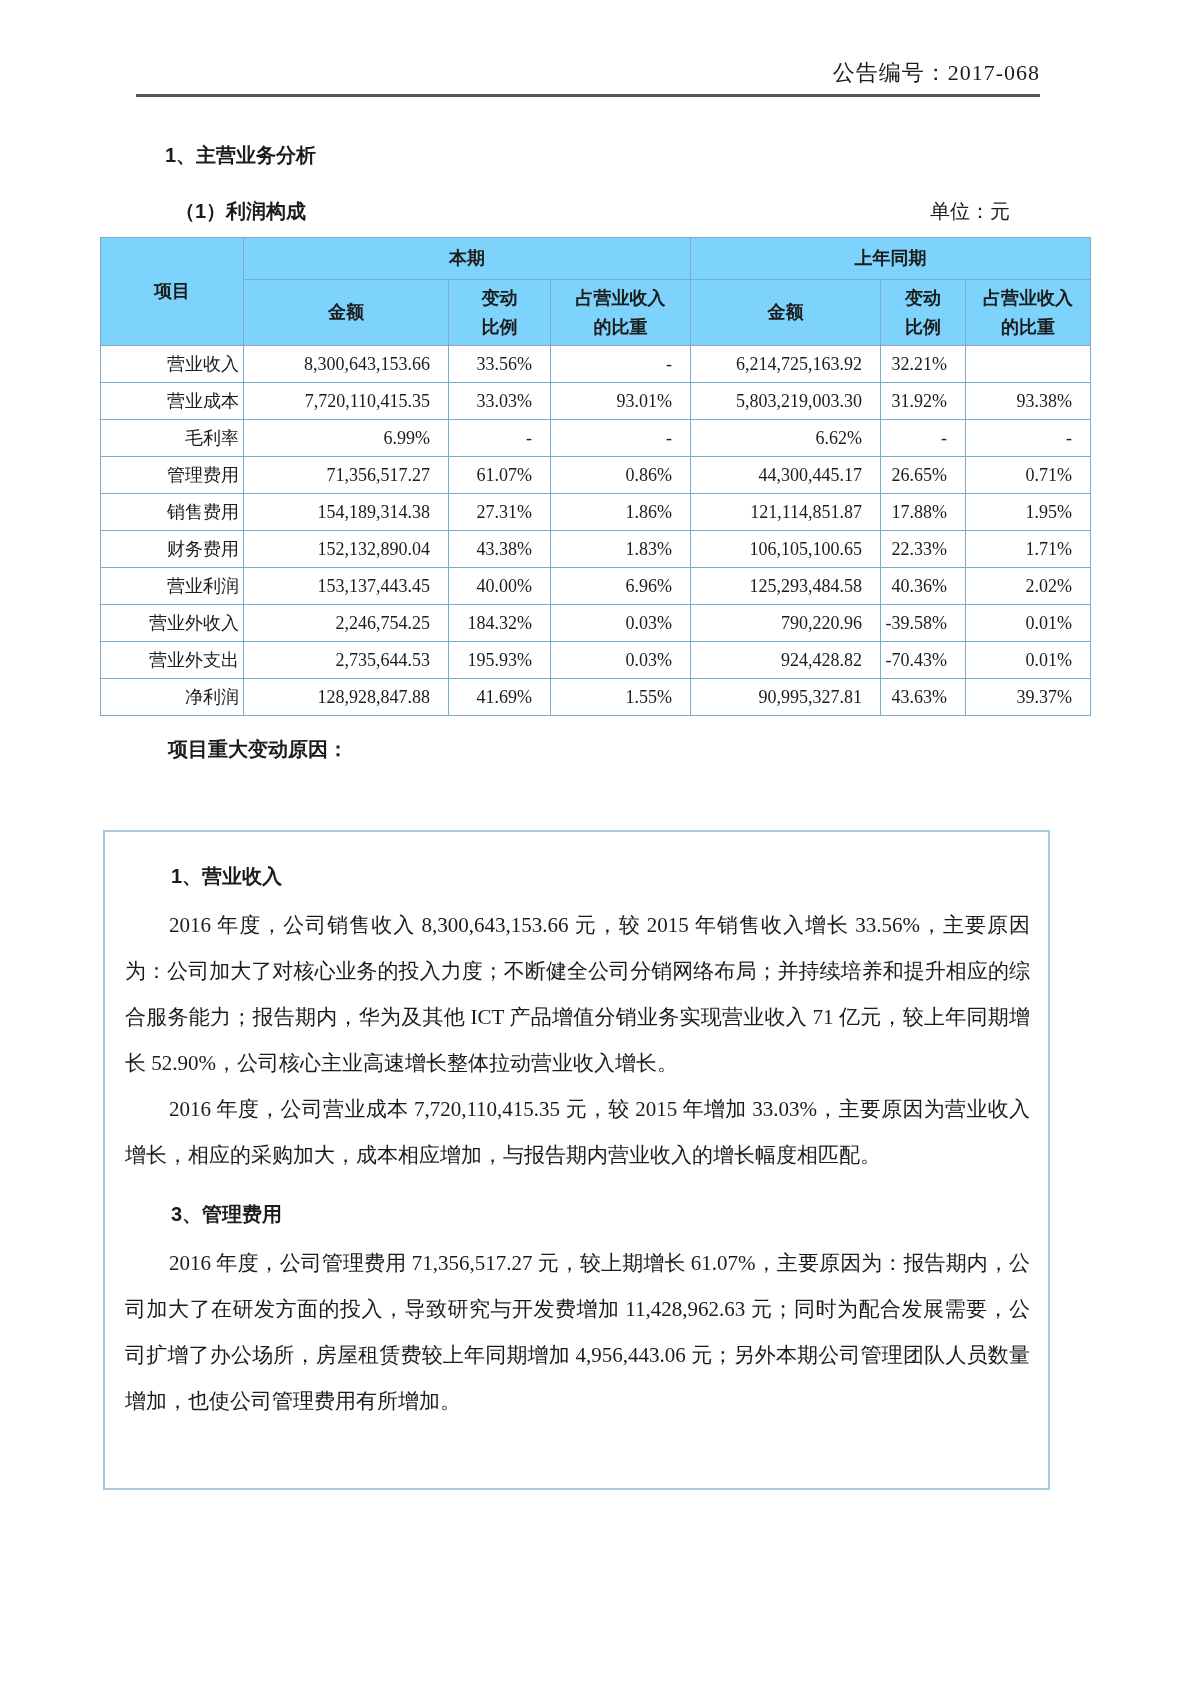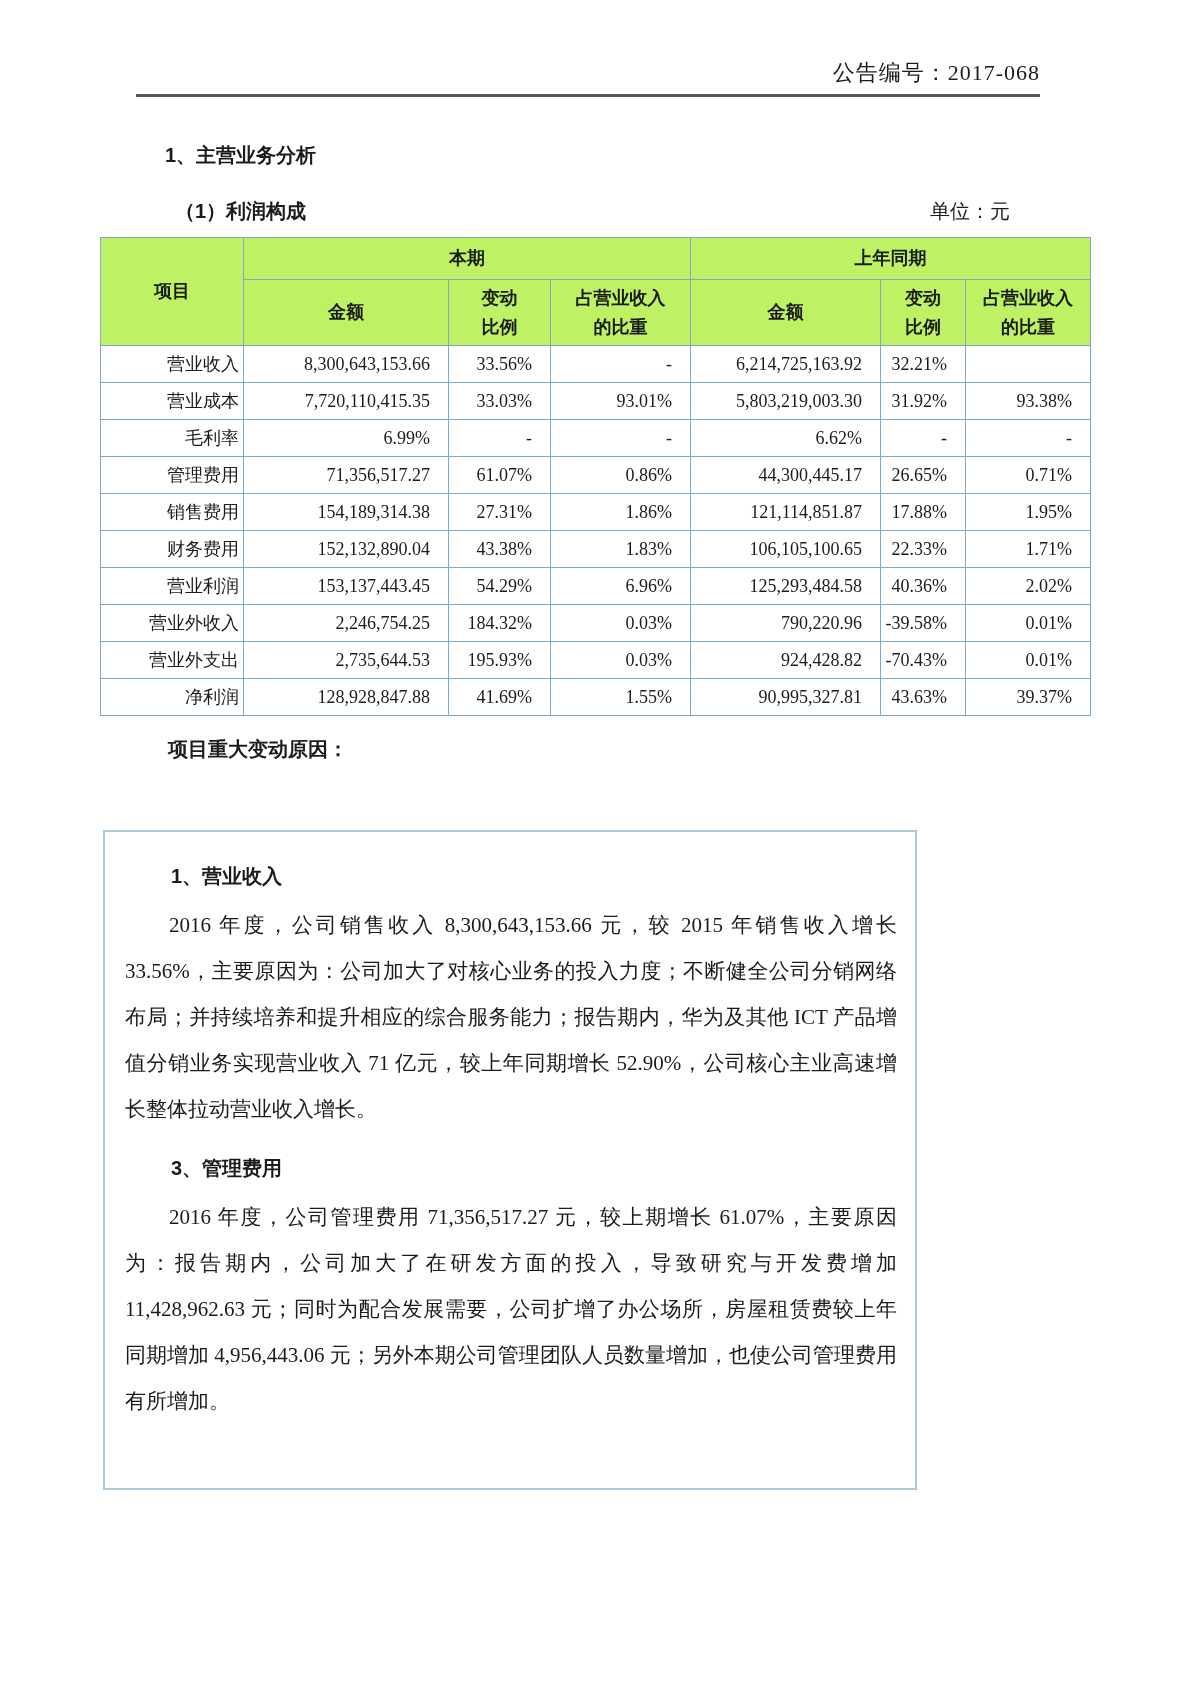--- a/index.html
+++ b/index.html
@@ -31,21 +31,21 @@
     font-size:20px; font-weight:bold;
   }
   .unit-label { font-size:20px; }
 
   table.profit {
     position:absolute; top:237px; left:100px;
     border-collapse:collapse; table-layout:fixed;
   }
   table.profit th, table.profit td { border:1px solid #7fa9c9; }
   table.profit th {
-    background:#bef264;
+    background:#7dd3fc;
     font-family:"Liberation Sans","DejaVu Sans",sans-serif;
     font-weight:bold; font-size:18px;
     text-align:center; vertical-align:middle;
     white-space:pre-line; line-height:1.6; padding:2px 4px;
   }
   table.profit thead tr.top th { height:42px; }
   table.profit thead tr.sub th { height:66px; }
   table.profit td {
     background:#ffffff; height:37px;
     font-size:18px; text-align:right; vertical-align:middle;
@@ -54,21 +54,21 @@
   table.profit td.item { text-align:right; padding:2px 4px 2px 14px; }
   col.c-item{width:143px} col.c-amt1{width:205px} col.c-chg1{width:102px} col.c-shr1{width:140px}
   col.c-amt2{width:190px} col.c-chg2{width:85px} col.c-shr2{width:125px}
 
   .reasons-title {
     position:absolute; top:736px; left:168px;
     font-family:"Liberation Sans","DejaVu Sans",sans-serif;
     font-size:20px; font-weight:bold;
   }
   .reasons-box {
-    position:absolute; top:830px; left:103px; width:814px; height:660px;
+    position:absolute; top:830px; left:103px; width:947px; height:660px;
     border:2px solid #a9cadd; background:#ffffff;
     padding:12px 18px 0 20px; overflow:hidden;
   }
   .reason-heading {
     font-family:"Liberation Sans","DejaVu Sans",sans-serif;
     font-size:20px; font-weight:bold;
     line-height:40px; margin:16px 0 6px 46px;
   }
   .reason-heading.first { margin-top:12px; }
   .reason-body {
@@ -169,21 +169,21 @@
       <td>152,132,890.04</td>
       <td>43.38%</td>
       <td>1.83%</td>
       <td>106,105,100.65</td>
       <td>22.33%</td>
       <td>1.71%</td>
     </tr>
     <tr>
       <td class="item">营业利润</td>
       <td>153,137,443.45</td>
-      <td>54.29%</td>
+      <td>40.00%</td>
       <td>6.96%</td>
       <td>125,293,484.58</td>
       <td>40.36%</td>
       <td>2.02%</td>
     </tr>
     <tr>
       <td class="item">营业外收入</td>
       <td>2,246,754.25</td>
       <td>184.32%</td>
       <td>0.03%</td>
@@ -211,16 +211,17 @@
     </tr>
   </tbody>
 </table>
 
 <div class="reasons-title">项目重大变动原因：</div>
 
 <div class="reasons-box">
   <h3 class="reason-heading first">1、营业收入</h3>
   <p class="reason-body">2016 年度，公司销售收入 8,300,643,153.66 元，较 2015 年销售收入增长 33.56%，主要原因为：公司加大了对核心业务的投入力度；不断健全公司分销网络布局；并持续培养和提升相应的综合服务能力；报告期内，华为及其他 ICT 产品增值分销业务实现营业收入 71 亿元，较上年同期增长 52.90%，公司核心主业高速增长整体拉动营业收入增长。</p>
 
+  <p class="reason-body">2016 年度，公司营业成本 7,720,110,415.35 元，较 2015 年增加 33.03%，主要原因为营业收入增长，相应的采购加大，成本相应增加，与报告期内营业收入的增长幅度相匹配。</p>
 
   <h3 class="reason-heading">3、管理费用</h3>
   <p class="reason-body">2016 年度，公司管理费用 71,356,517.27 元，较上期增长 61.07%，主要原因为：报告期内，公司加大了在研发方面的投入，导致研究与开发费增加 11,428,962.63 元；同时为配合发展需要，公司扩增了办公场所，房屋租赁费较上年同期增加 4,956,443.06 元；另外本期公司管理团队人员数量增加，也使公司管理费用有所增加。</p>
 </div>
 
 </body></html>

